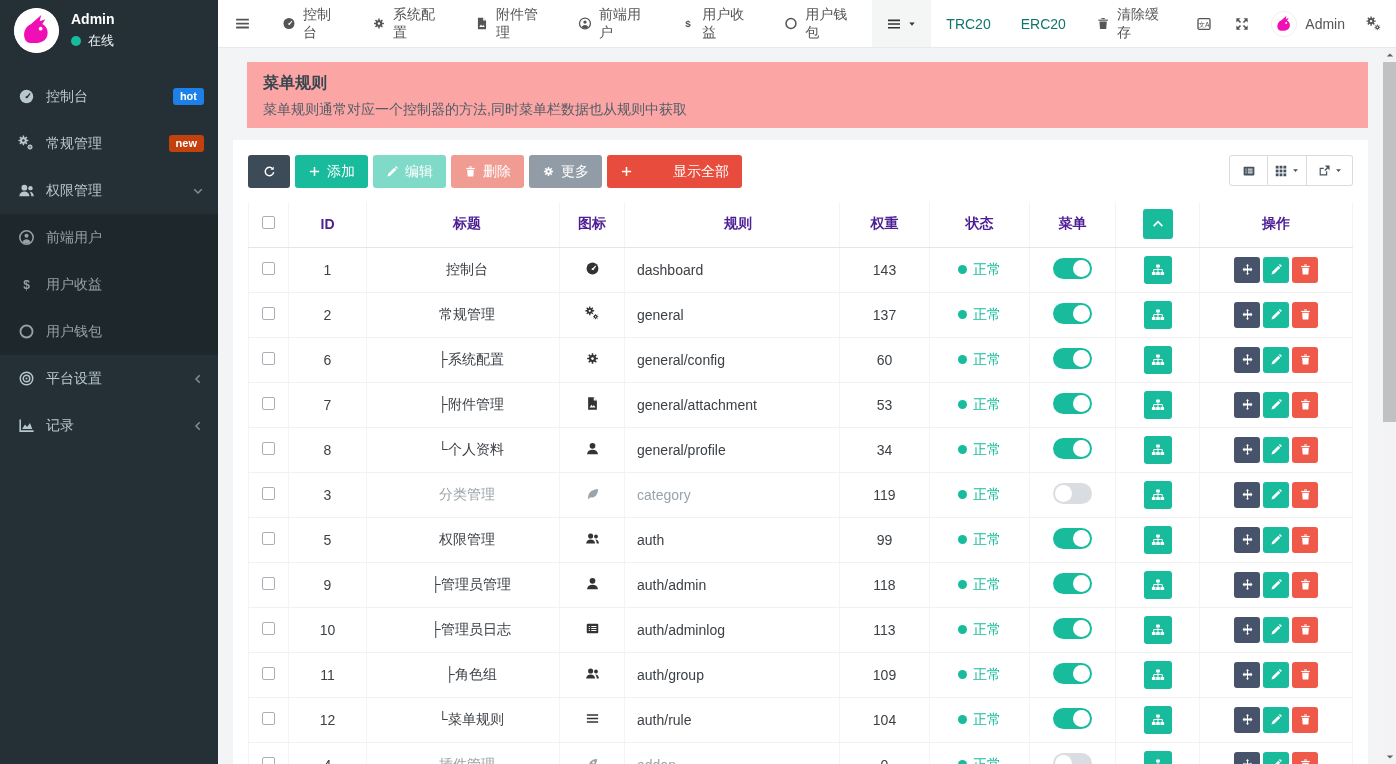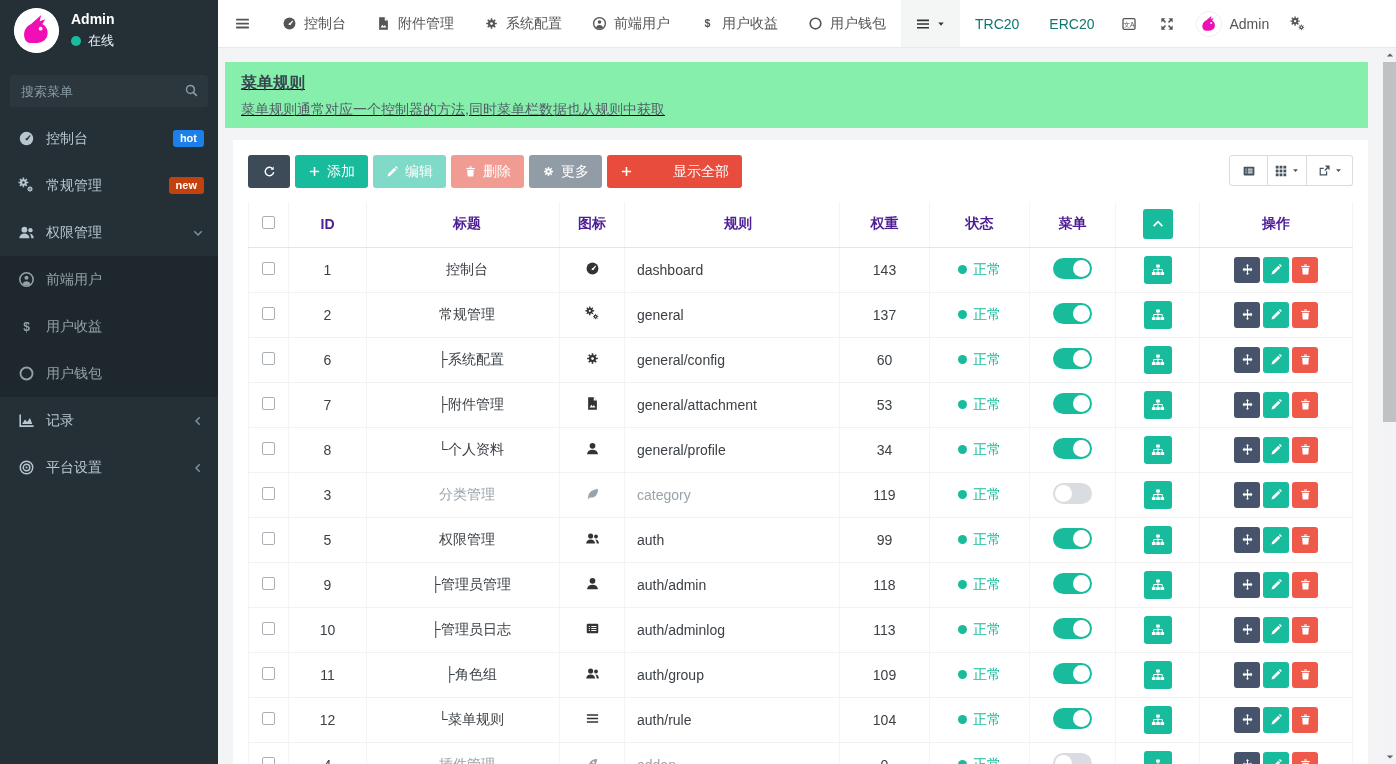--- a/index.html
+++ b/index.html
@@ -47,21 +47,21 @@
   .tn-dropdown .caret { width:10px; height:10px; margin:0; }
   .tn-link { color:#0f766e; }
   .tn-iconbtn { padding:0 11px; color:#555; }
   .tn-iconbtn .ic { width:16px; height:16px; margin:0; }
   .tn-user { padding:0 10px; }
   .tn-avatar { width:26px; height:26px; border-radius:50%; overflow:hidden; background:#fff;
     border:1px solid #eee; margin-right:8px; flex:0 0 26px; }
 
   
   .main { position:absolute; left:218px; top:48px; right:0; bottom:0; background:#f2f4f6; overflow:hidden; }
-  .band { position:absolute; left:7px; right:28px; top:14px; height:66px; background:#86efac; padding:11px 16px;text-decoration:underline; }
+  .band { position:absolute; left:29px; right:28px; top:14px; height:66px; background:#fca5a5; padding:11px 16px; }
   .page-title { font-size:16px; font-weight:bold; color:#36454e; margin-bottom:7px; }
   .page-desc { font-size:14px; color:#515d66; }
   .panel { position:absolute; left:15px; right:28px; top:92px; height:700px; background:#fff; }
   .toolbar { position:relative; padding:15px 15px 12px; display:flex; gap:5px; }
   .btn { height:33px; border:none; border-radius:3px; color:#fff; font-size:14px; display:inline-flex;
     align-items:center; justify-content:center; gap:6px; padding:0 13px; cursor:pointer;
     font-family:"Liberation Sans","DejaVu Sans",sans-serif; }
   .btn .ic { width:13px; height:13px; }
   .btn-refresh { background:#3d4a57; width:42px; --icon-bg:#3d4a57; }
   .btn-add { background:#18bc9c; }
@@ -135,29 +135,20 @@
         </svg>
       </div>
     <div class="user-info">
       <div class="user-name">Admin</div>
       <div class="user-status">
         <span class="dot"></span>
         <span>在线</span>
       </div>
     </div>
   </div>
-  <div class="search-wrap">
-    <input class="search-input" placeholder="搜索菜单" style="">
-    <span class="search-icon ic" id="sb-search-ic">
-        <svg viewBox="0 0 24 24" fill="currentColor">
-          <circle cx="10.3" cy="10.3" r="6.3" fill="none" stroke="currentColor" stroke-width="2.4"></circle>
-          <path d="M14.9 14.9l5.6 5.6" stroke="currentColor" stroke-width="2.6"></path>
-        </svg>
-      </span>
-  </div>
   <nav class="menu" id="sidebar-menu">
   <div class="menu-item">
     <span class="mi-icon ic">
           <svg viewBox="0 0 24 24" fill="currentColor">
             <circle cx="12" cy="12" r="9.5"></circle>
             <path d="M11.2 12.9l5.5-5.8 1.1 1.1-4.7 6.4z" fill="var(--icon-bg,#fff)"></path>
             <circle cx="12" cy="13" r="1.4" fill="var(--icon-bg,#fff)"></circle>
           </svg>
         </span>
     <span class="mi-label">控制台</span>
@@ -229,41 +220,41 @@
           <svg viewBox="0 0 24 24" fill="currentColor">
             <circle cx="12" cy="12" r="8.5" fill="none" stroke="currentColor" stroke-width="2.6"></circle>
           </svg>
         </span>
     <span class="mi-label">用户钱包</span>
 
   </div>
   <div class="menu-item">
     <span class="mi-icon ic">
           <svg viewBox="0 0 24 24" fill="currentColor">
-            <path d="M2 21h20v-2.2H4.2V3.5H2z"></path>
-            <path d="M5.8 16.8l4-6.3 3.1 3.5 4-5.5 3.3 8.3z"></path>
-          </svg>
-        </span>
-    <span class="mi-label">记录</span>
-
-    <span class="mi-chevron ic">
-          <svg viewBox="0 0 24 24" fill="currentColor">
-            <path fill="none" stroke="currentColor" stroke-width="3" d="M15.5 4.5L8 12l7.5 7.5"></path>
-          </svg>
-        </span>
-  </div>
-  <div class="menu-item">
-    <span class="mi-icon ic">
-          <svg viewBox="0 0 24 24" fill="currentColor">
             <circle cx="12" cy="12" r="8.8" fill="none" stroke="currentColor" stroke-width="2.1"></circle>
             <circle cx="12" cy="12" r="4.6" fill="none" stroke="currentColor" stroke-width="2.1"></circle>
             <circle cx="12" cy="12" r="1.4"></circle>
           </svg>
         </span>
     <span class="mi-label">平台设置</span>
+
+    <span class="mi-chevron ic">
+          <svg viewBox="0 0 24 24" fill="currentColor">
+            <path fill="none" stroke="currentColor" stroke-width="3" d="M15.5 4.5L8 12l7.5 7.5"></path>
+          </svg>
+        </span>
+  </div>
+  <div class="menu-item">
+    <span class="mi-icon ic">
+          <svg viewBox="0 0 24 24" fill="currentColor">
+            <path d="M2 21h20v-2.2H4.2V3.5H2z"></path>
+            <path d="M5.8 16.8l4-6.3 3.1 3.5 4-5.5 3.3 8.3z"></path>
+          </svg>
+        </span>
+    <span class="mi-label">记录</span>
 
     <span class="mi-chevron ic">
           <svg viewBox="0 0 24 24" fill="currentColor">
             <path fill="none" stroke="currentColor" stroke-width="3" d="M15.5 4.5L8 12l7.5 7.5"></path>
           </svg>
         </span>
   </div>
     </nav>
 </aside>
 
@@ -282,38 +273,38 @@
             <circle cx="12" cy="12" r="9.5"></circle>
             <path d="M11.2 12.9l5.5-5.8 1.1 1.1-4.7 6.4z" fill="var(--icon-bg,#fff)"></path>
             <circle cx="12" cy="13" r="1.4" fill="var(--icon-bg,#fff)"></circle>
           </svg>
         </span>
     <span>控制台</span>
   </div>
   <div class="tn-item">
     <span class="ic">
           <svg viewBox="0 0 24 24" fill="currentColor">
-            <path d="M5 2h9l5 5v15H5z"></path>
-            <path d="M14 2l5 5h-5z" fill="var(--icon-bg,#fff)"></path>
-            <path d="M7.3 18.2l3-4.3 2 2.7 1.9-2.3 2.5 3.9z" fill="var(--icon-bg,#fff)"></path>
-          </svg>
-        </span>
-    <span>附件管理</span>
-  </div>
-  <div class="tn-item">
-    <span class="ic">
-          <svg viewBox="0 0 24 24" fill="currentColor">
             <g stroke="currentColor" stroke-width="2.6" fill="none">
               <path d="M12 3.5v17M3.5 12h17M6 6l12 12M18 6L6 18"></path>
             </g>
             <circle cx="12" cy="12" r="5.6"></circle>
             <circle cx="12" cy="12" r="2.2" fill="var(--icon-bg,#fff)"></circle>
           </svg>
         </span>
     <span>系统配置</span>
+  </div>
+  <div class="tn-item">
+    <span class="ic">
+          <svg viewBox="0 0 24 24" fill="currentColor">
+            <path d="M5 2h9l5 5v15H5z"></path>
+            <path d="M14 2l5 5h-5z" fill="var(--icon-bg,#fff)"></path>
+            <path d="M7.3 18.2l3-4.3 2 2.7 1.9-2.3 2.5 3.9z" fill="var(--icon-bg,#fff)"></path>
+          </svg>
+        </span>
+    <span>附件管理</span>
   </div>
   <div class="tn-item">
     <span class="ic">
           <svg viewBox="0 0 24 24" fill="currentColor">
             <circle cx="12" cy="12" r="9.4" fill="none" stroke="currentColor" stroke-width="2.2"></circle>
             <circle cx="12" cy="9.6" r="2.9"></circle>
             <path d="M6.3 18.4c1-2.7 3.1-4 5.7-4s4.7 1.3 5.7 4a9.4 9.4 0 0 1-11.4 0z"></path>
           </svg>
         </span>
     <span>前端用户</span>
@@ -342,20 +333,30 @@
         </svg>
       </span>
     <span class="ic caret">
         <svg viewBox="0 0 24 24" fill="currentColor">
           <path d="M5.5 8.5h13L12 16z"></path>
         </svg>
       </span>
   </div>
   <div class="tn-item tn-link">TRC20</div>
   <div class="tn-item tn-link">ERC20</div>
+  <div class="tn-item">
+    <span class="ic">
+        <svg viewBox="0 0 24 24" fill="currentColor">
+          <path d="M9.2 2.8h5.6v1.8H9.2z"></path>
+          <path d="M4 5.4h16v2H4z"></path>
+          <path d="M5.8 8.6h12.4l-1 12.6H6.8z"></path>
+        </svg>
+      </span>
+    <span>清除缓存</span>
+  </div>
   <div class="tn-item tn-iconbtn">
     <span class="ic">
         <svg viewBox="0 0 24 24" fill="currentColor">
           <rect x="3" y="4" width="18" height="16" rx="2" fill="none" stroke="currentColor" stroke-width="2"></rect>
           <text x="12" y="15.8" text-anchor="middle" font-size="10" font-family="Liberation Sans,DejaVu Sans,sans-serif" fill="currentColor">文A</text>
         </svg>
       </span>
   </div>
   <div class="tn-item tn-iconbtn">
     <span class="ic">

